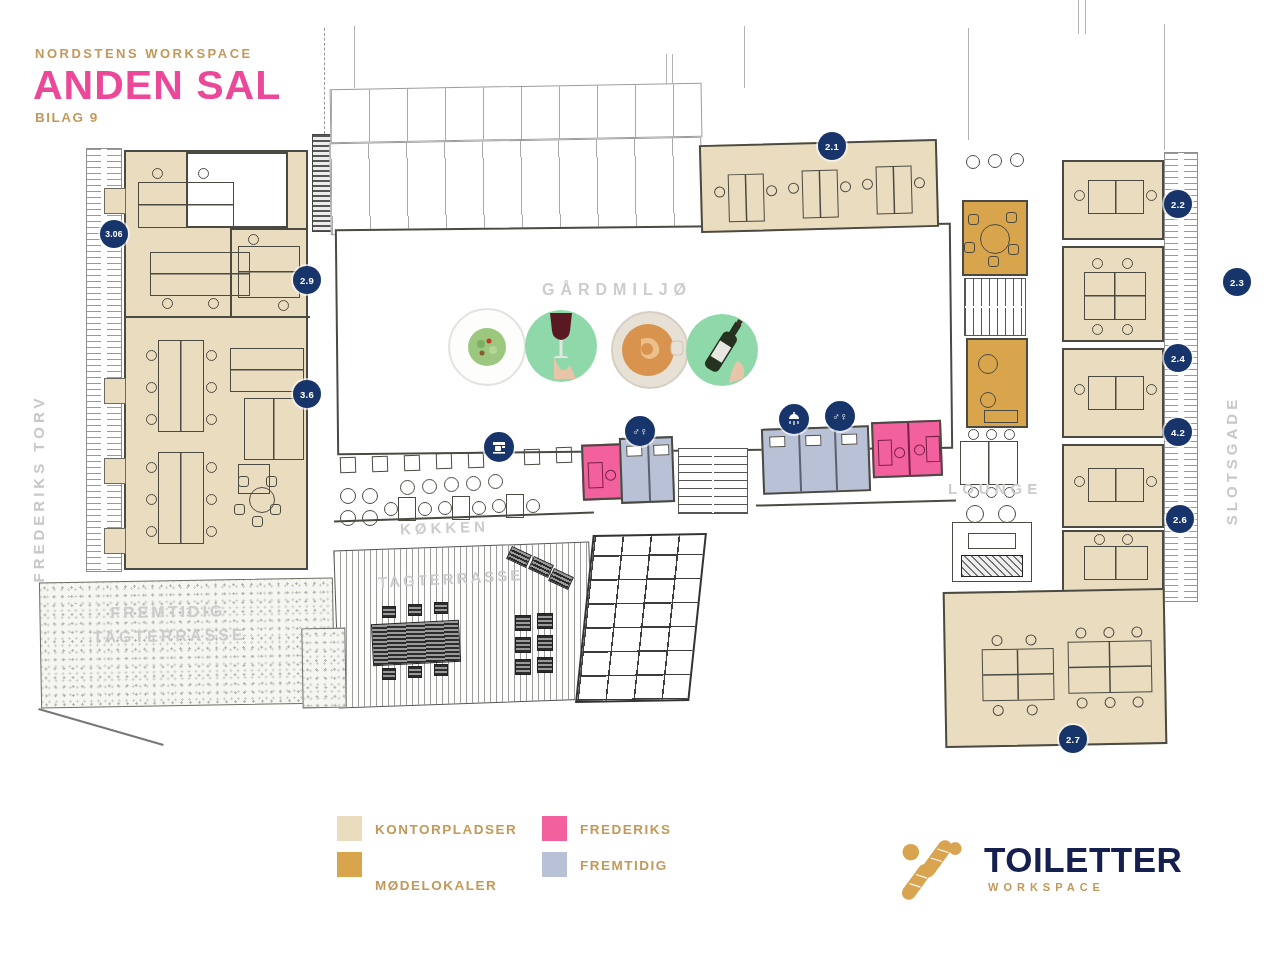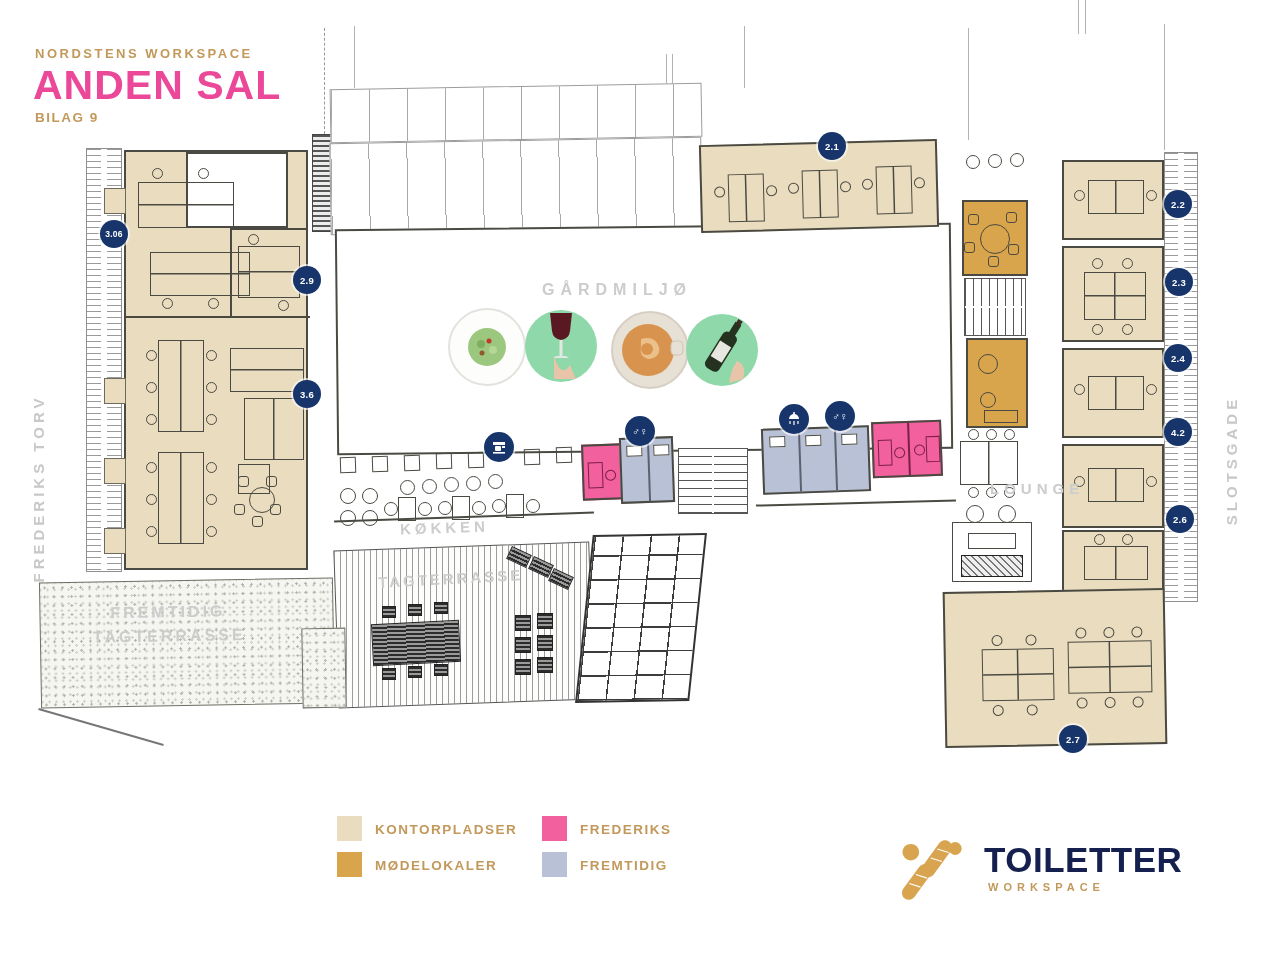--- a/index.html
+++ b/index.html
@@ -330,21 +330,21 @@
     <span>♂♀</span>
   </div>
 
 <div class="desk div-v" style="left:960px;top:441px;width:58px;height:44px"></div>
 <div class="chair" style="left:968px;top:429px"></div>
 <div class="chair" style="left:986px;top:429px"></div>
 <div class="chair" style="left:1004px;top:429px"></div>
 <div class="chair" style="left:968px;top:487px"></div>
 <div class="chair" style="left:986px;top:487px"></div>
 <div class="chair" style="left:1004px;top:487px"></div>
-<div class="glabel" style="left:990px;top:480px;letter-spacing:5px">LOUNGE</div>
+<div class="glabel" style="left:948px;top:480px;letter-spacing:5px">LOUNGE</div>
 <div class="circle-furn" style="left:966px;top:505px;width:18px;height:18px"></div>
 <div class="circle-furn" style="left:998px;top:505px;width:18px;height:18px"></div>
 <div class="desk" style="left:952px;top:522px;width:80px;height:60px">
   <div class="desk" style="left:15px;top:10px;width:48px;height:16px"></div>
   <div class="darkfurn" style="left:8px;top:32px;width:62px;height:22px;background:repeating-linear-gradient(45deg,#777 0 1.5px,#eee 1.5px 5px)"></div>
 </div>
 
 <div class="room" style="left:944px;top:590px;width:222px;height:156px;transform:rotate(-1deg)">
   <div class="desk div-vh" style="left:36px;top:56px;width:72px;height:52px"></div>
   <div class="chair" style="left:46px;top:42px"></div>
@@ -384,33 +384,33 @@
 
 <div class="stipple" style="left:40px;top:580px;width:294px;height:126px;transform:rotate(-1deg)">
   <div class="glabel" style="left:70px;top:22px;letter-spacing:3px;font-size:16px">FREMTIDIG</div>
   <div class="glabel" style="left:52px;top:46px;letter-spacing:3px;font-size:16px">TAGTERRASSE</div>
 </div>
 <div class="stipple" style="left:302px;top:628px;width:44px;height:80px;transform:rotate(-1deg);border-width:1px"></div>
 <div class="line-h" style="left:36px;top:726px;width:130px;transform:rotate(16deg);border-top:2px solid #777"></div>
 
 <div class="badge" style="left:818px;top:132px">2.1</div>
 <div class="badge" style="left:1164px;top:190px">2.2</div>
-<div class="badge" style="left:1165px;top:268px">2.3</div>
+<div class="badge" style="left:1223px;top:268px">2.3</div>
 <div class="badge" style="left:1164px;top:344px">2.4</div>
 <div class="badge" style="left:1164px;top:418px">4.2</div>
 <div class="badge" style="left:1166px;top:505px">2.6</div>
 <div class="badge" style="left:1059px;top:725px">2.7</div>
 <div class="badge" style="left:293px;top:380px">3.6</div>
 <div class="badge" style="left:293px;top:266px">2.9</div>
 <div class="badge" style="left:100px;top:220px;font-size:8.5px">3.06</div>
 
 <div class="swatch" style="left: 337px; top: 816px; background: rgb(234, 220, 191);"></div>
 <div class="legend-label" style="left:375px;top:822px">KONTORPLADSER</div>
 <div class="swatch" style="left: 337px; top: 852px; background: rgb(216, 164, 76);"></div>
-<div class="legend-label" style="left:375px;top:858px">MØDELOKALER</div>
+<div class="legend-label" style="left:375px;top:878px">MØDELOKALER</div>
 <div class="swatch" style="left: 542px; top: 816px; background: rgb(242, 96, 158);"></div>
 <div class="legend-label" style="left:580px;top:822px">FREDERIKS</div>
 <div class="swatch" style="left: 542px; top: 852px; background: rgb(185, 193, 215);"></div>
 <div class="legend-label" style="left:580px;top:858px">FREMTIDIG</div>
 
 <svg class="abs" style="left:896px;top:830px" width="74" height="74" viewBox="0 0 80 80">
   <circle cx="16" cy="24" r="9" fill="#D9A44F"></circle>
   <circle cx="64" cy="20" r="7" fill="#D9A44F"></circle>
   <g transform="rotate(36 44 30)">
       <rect x="37" y="8" width="15" height="46" rx="7.5" fill="#D9A44F"></rect>

